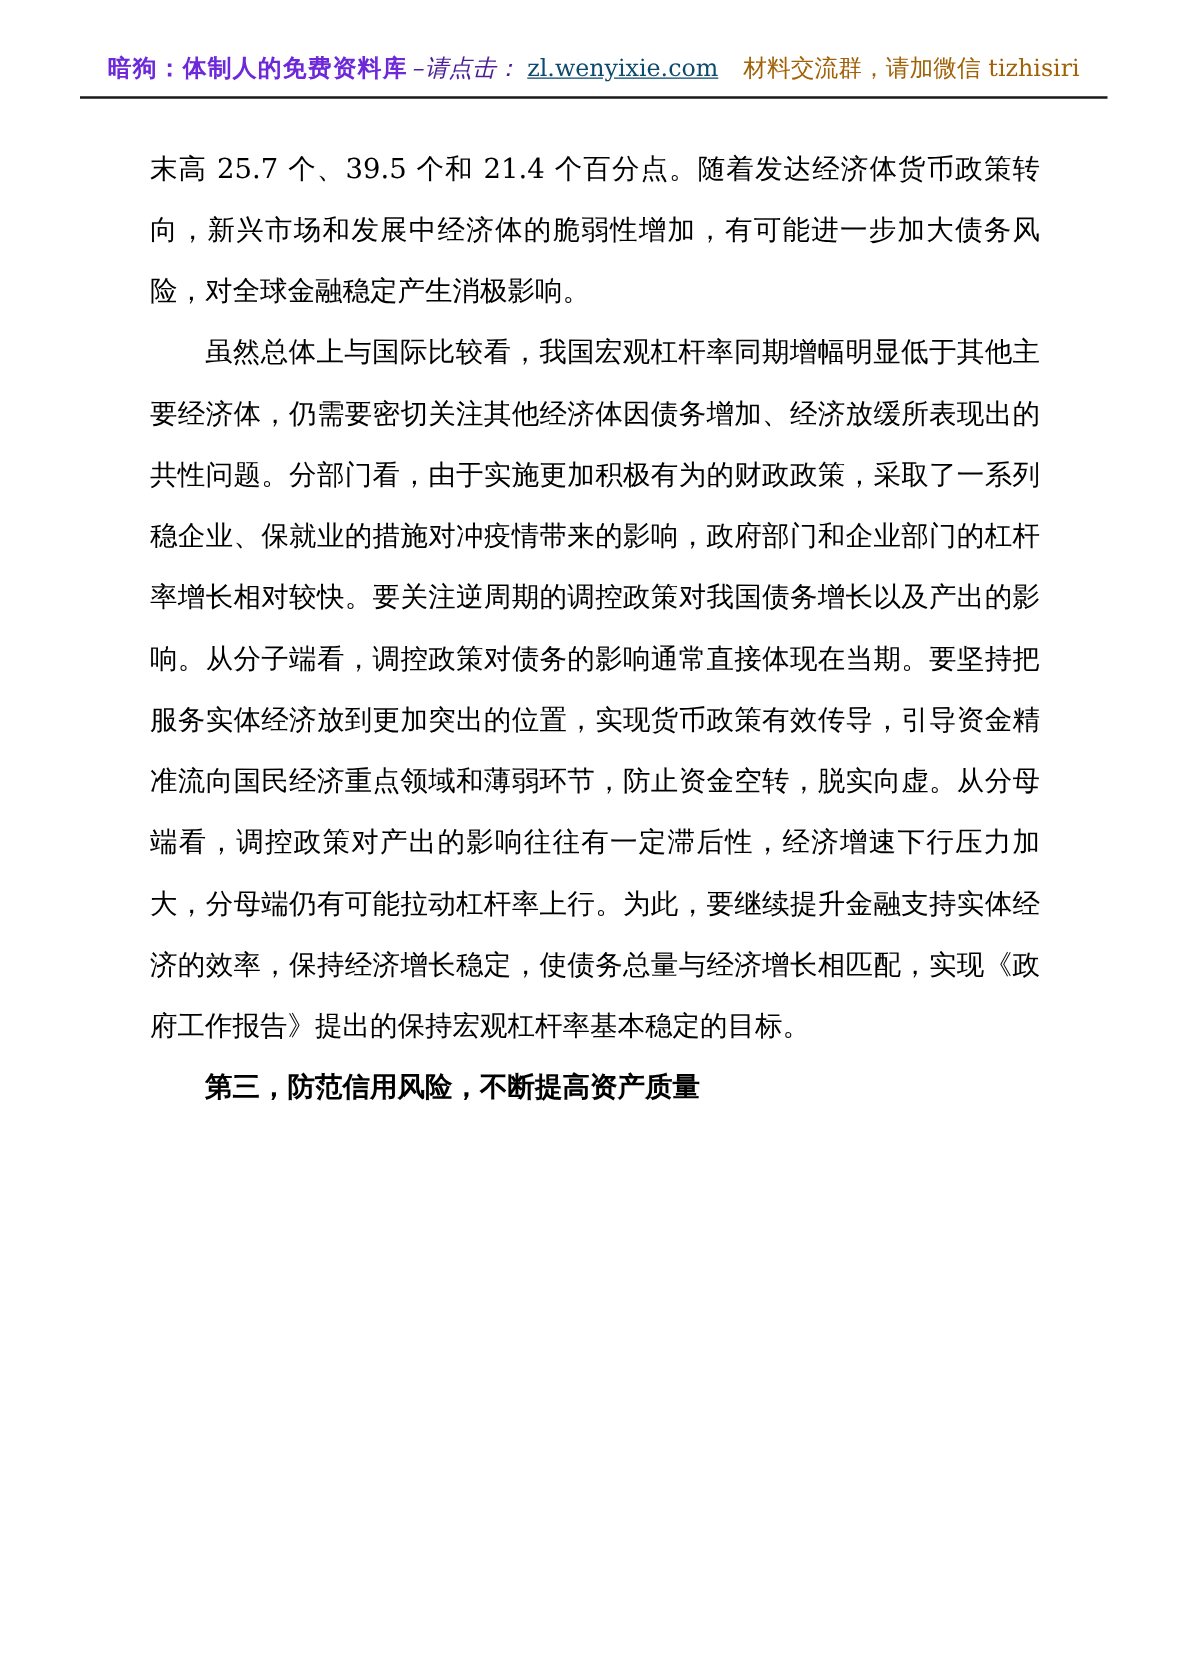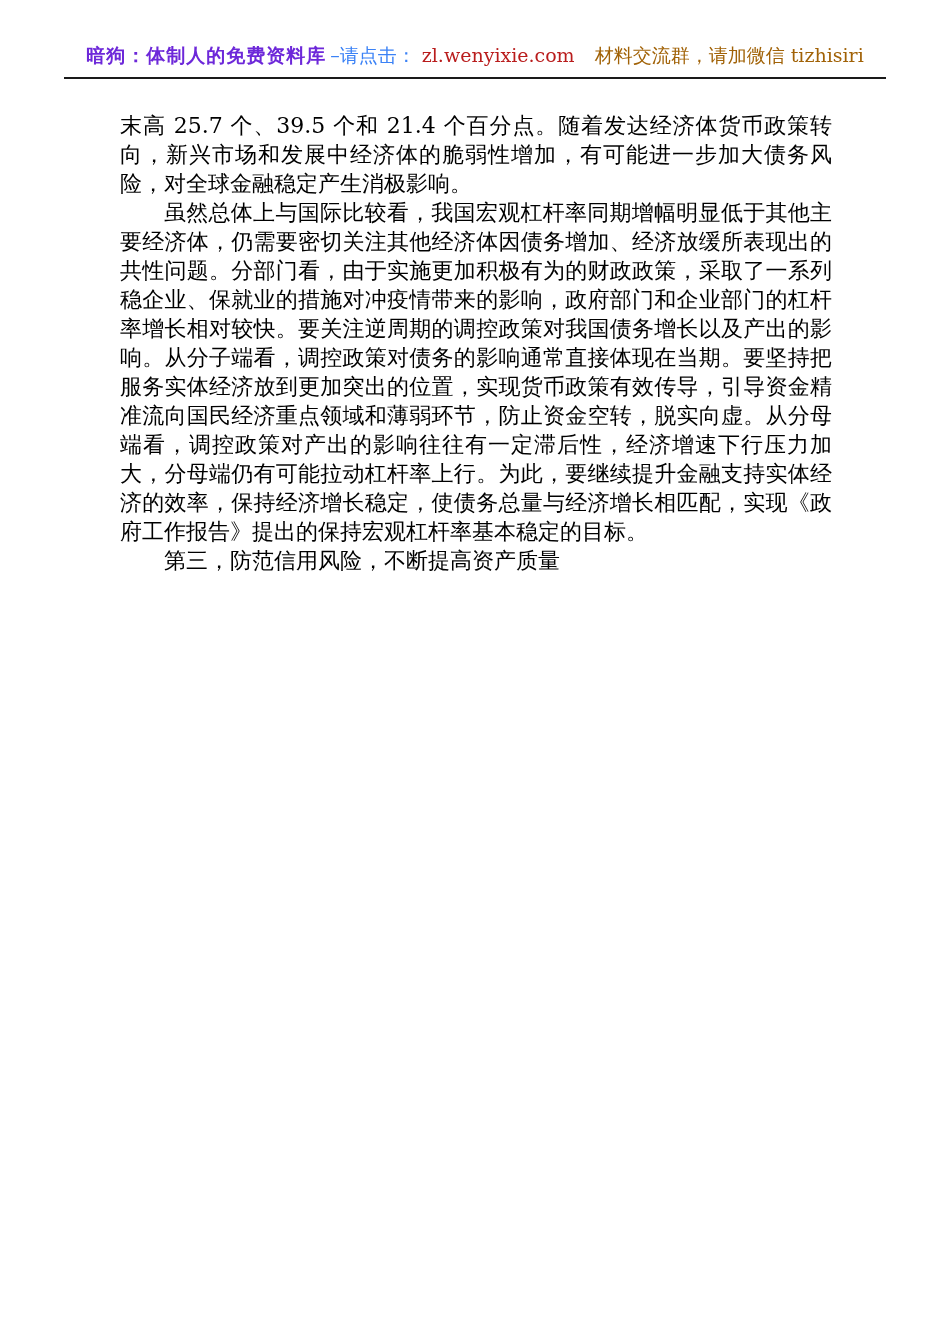--- a/index.html
+++ b/index.html
@@ -20,52 +20,54 @@
     font-size: 19px;
     line-height: 26px;
     white-space: nowrap;
   }
   .header .brand {
     color: #6d28d9;
     font-weight: bold;
     letter-spacing: 1px;
   }
   .header .hint {
-    color: #3b82f6;
+    color: #4c1d95;
     margin-left: 4px;
+    font-style: italic;
   }
   .header .link {
-    color: #b91c1c;
+    color: #0c4a6e;
+    text-decoration: underline;
     cursor: pointer;
     margin: 0 6px;
   }
   .header .suffix {
     color: #a16207;
     margin-left: 14px;
   }
   .rule {
     border: none;
     border-top: 2px solid #1a1a1a;
     width: 822px;
     margin: 9px auto 0 auto;
   }
   .content {
     padding: 32px 118px 0 120px;
     font-size: 22px;
-    line-height: 29px;
+    line-height: 49px;
     text-align: justify;
   }
   .content p {
     text-indent: 2em;
   }
   .content p.no-indent {
     text-indent: 0;
   }
   .content p.heading {
-    font-weight: normal;
+    font-weight: bold;
   }
 </style>
 </head>
 <body>
 
 <div class="page">
 
   <div class="header">
     <span class="brand">暗狗：体制人的免费资料库</span><span class="hint">–请点击：</span><a class="link">zl.wenyixie.com</a><span class="suffix">材料交流群，请加微信 tizhisiri</span>
   </div>

